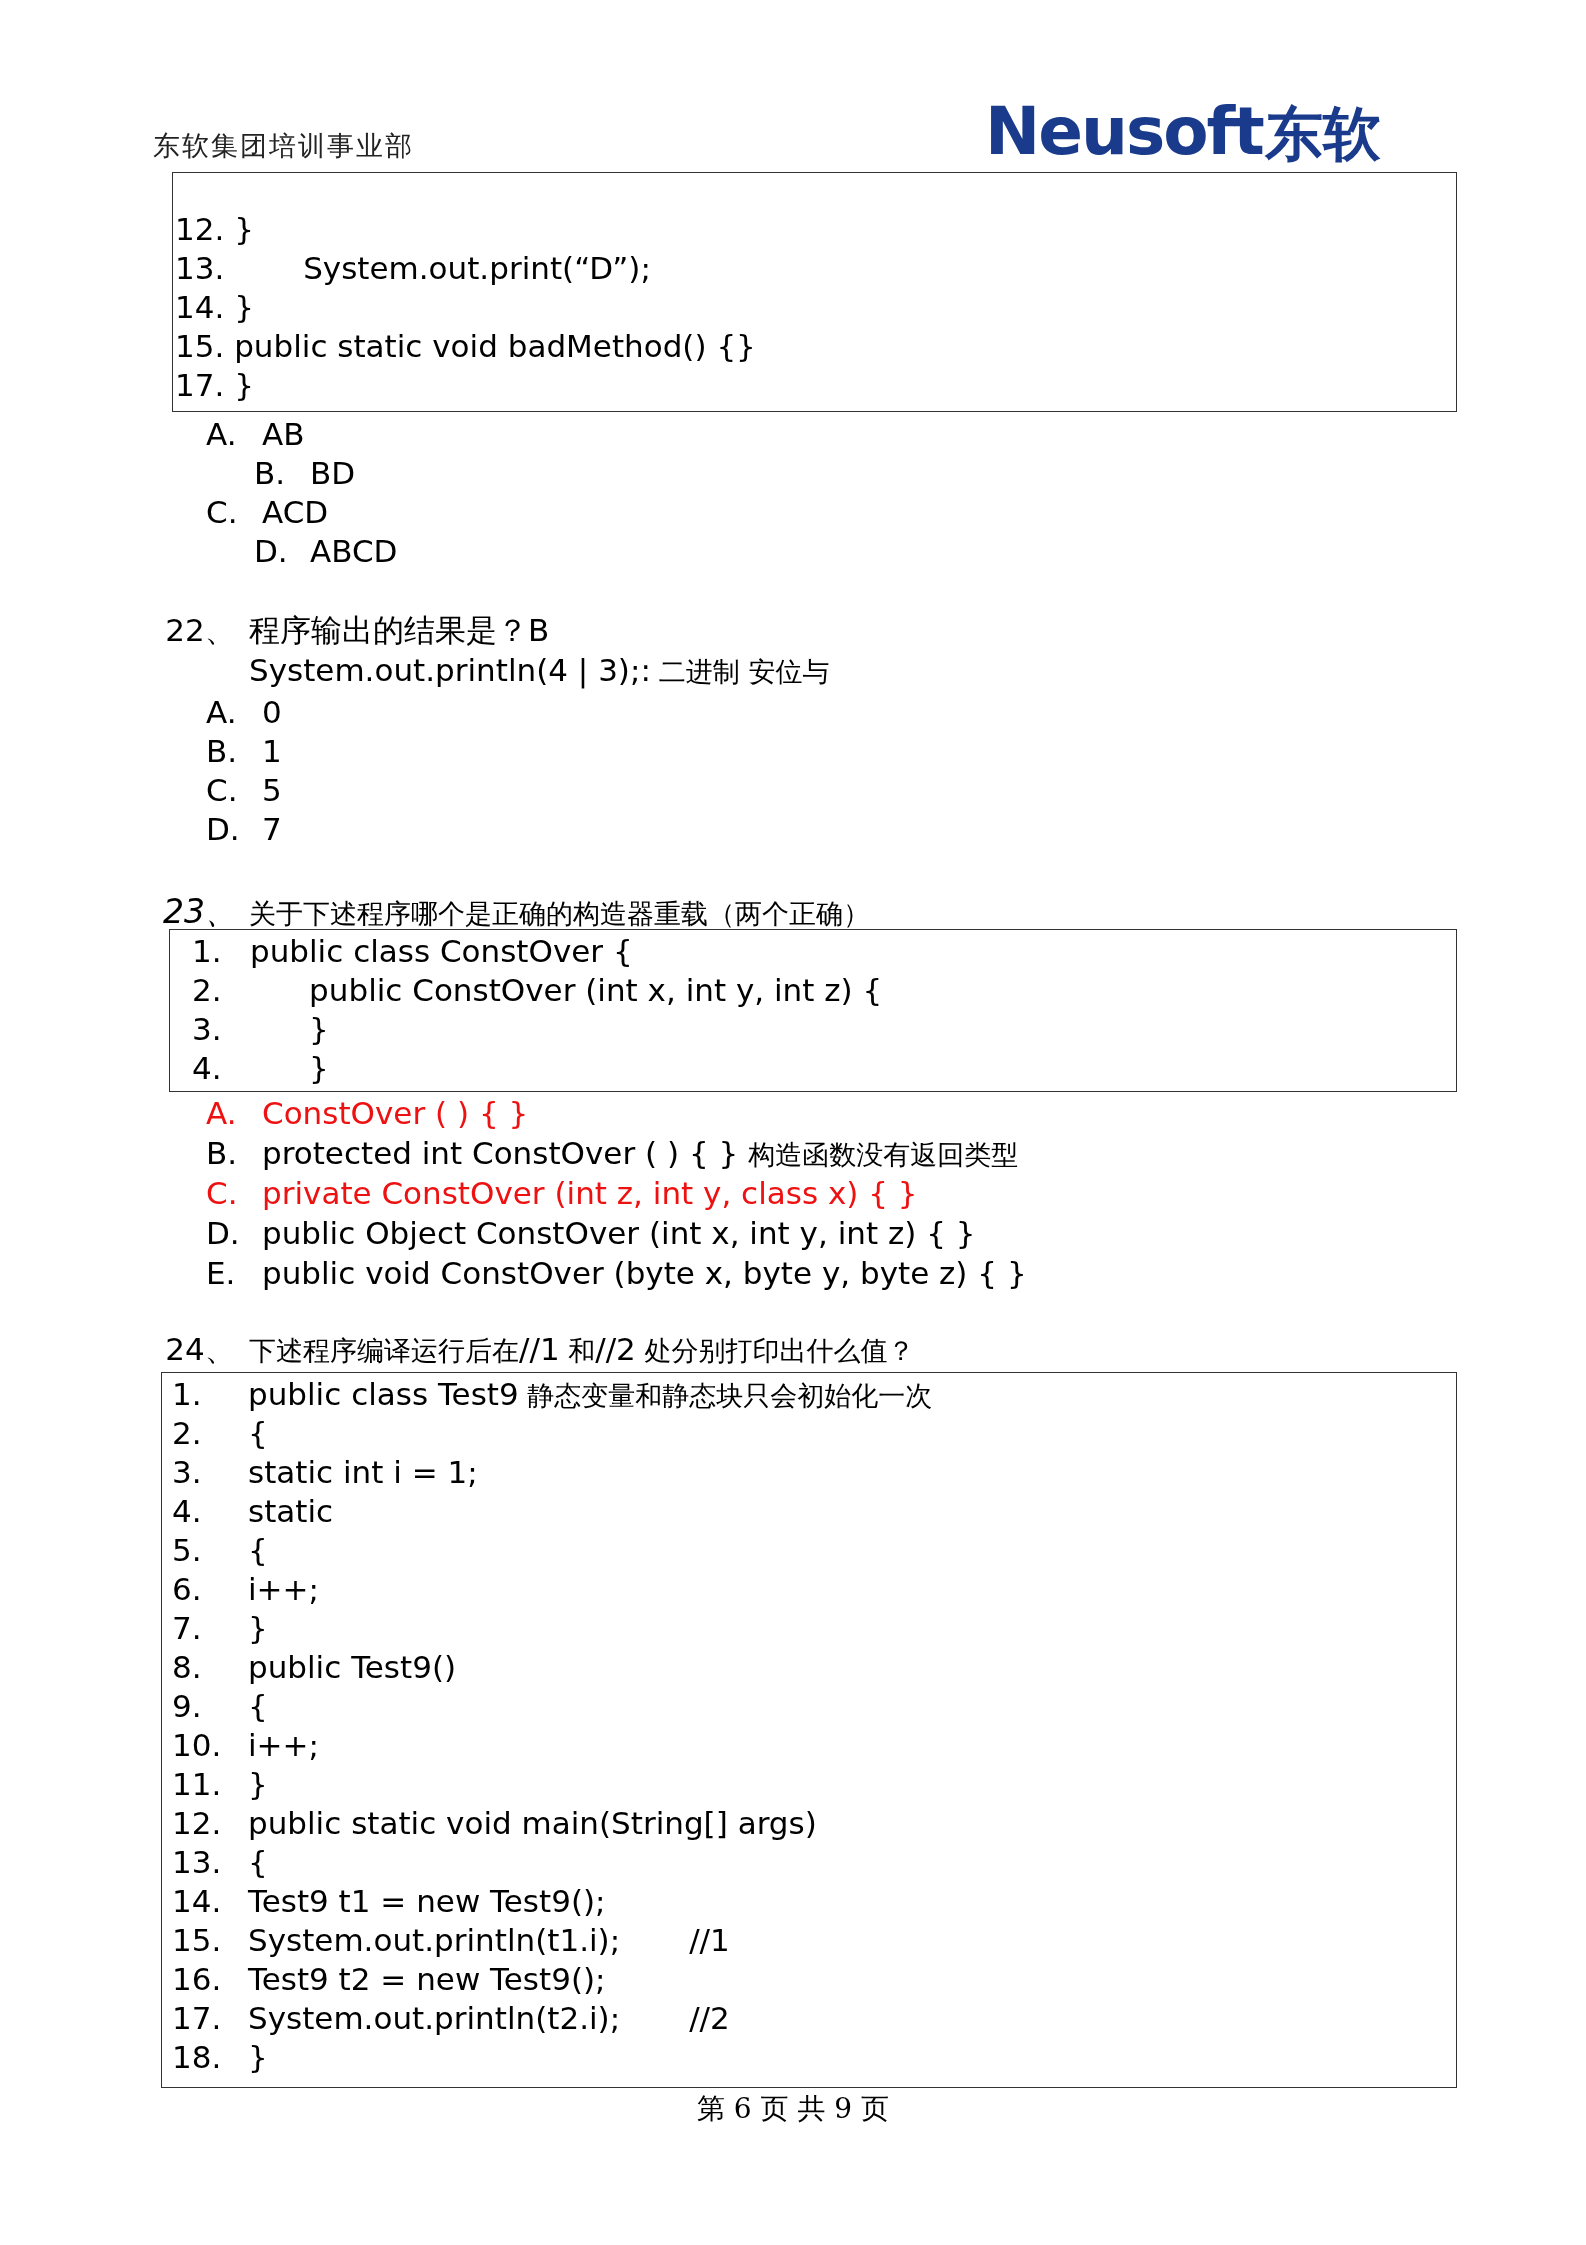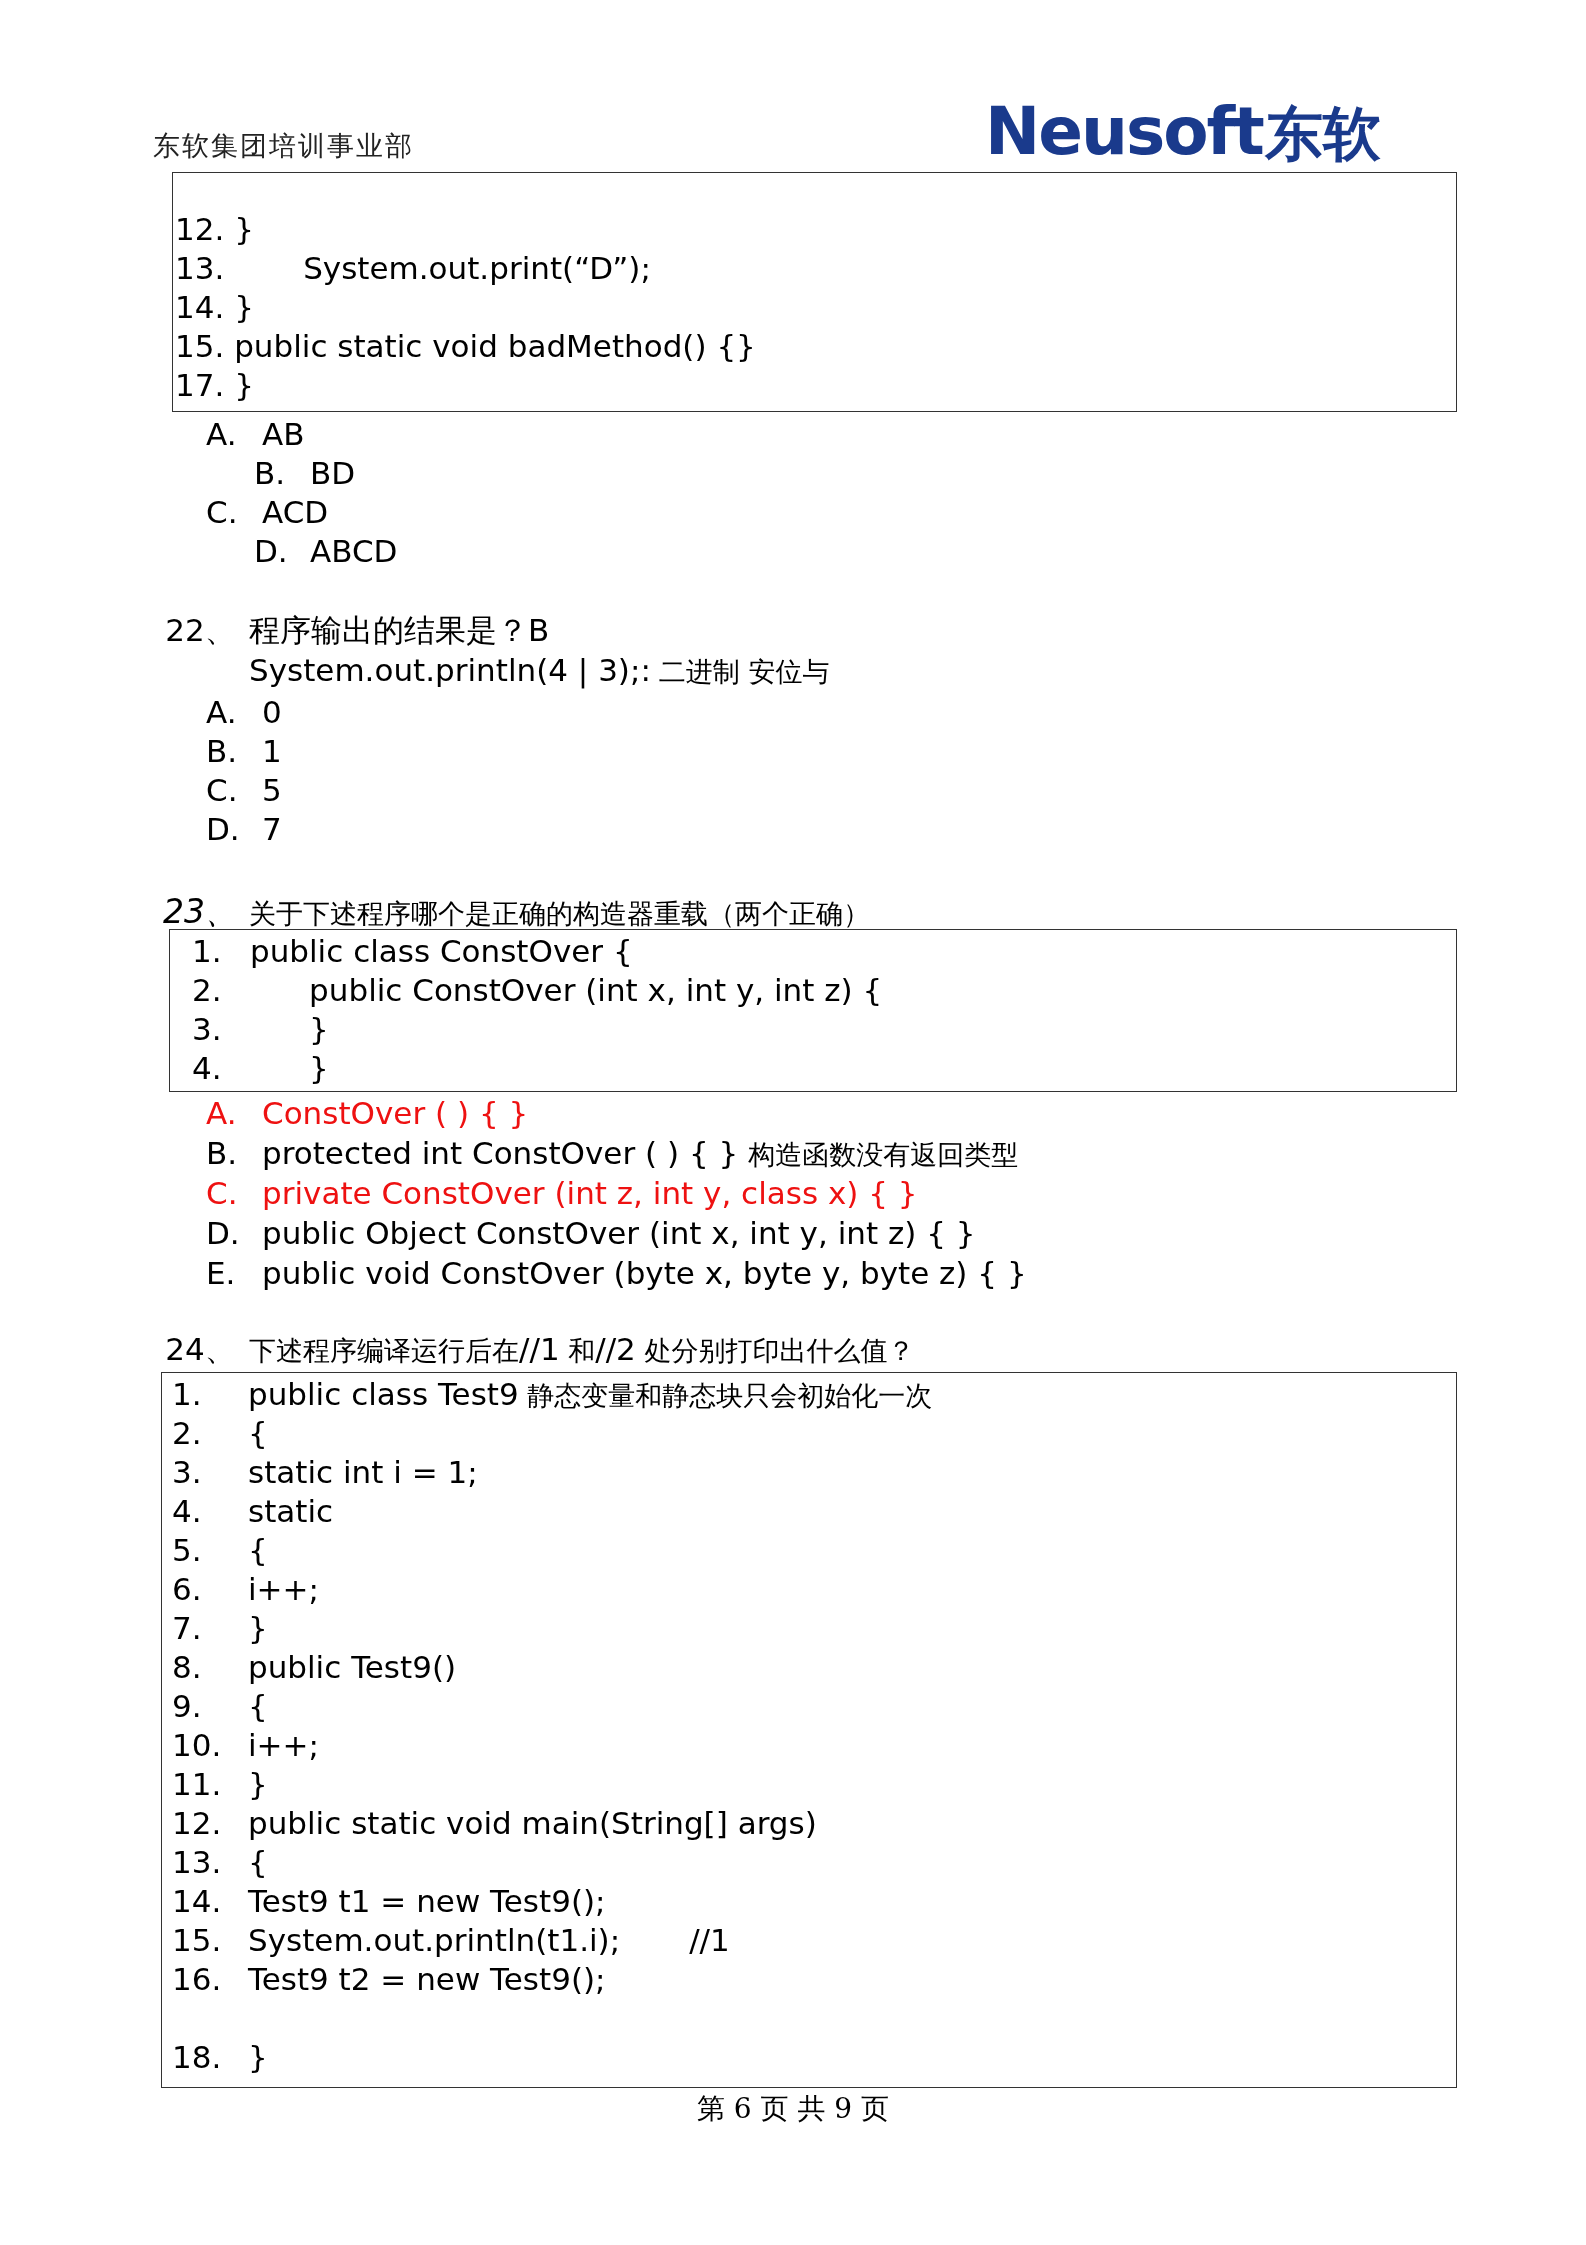--- a/index.html
+++ b/index.html
@@ -71,16 +71,17 @@
   <div class="line" style="left:10px; top:236px;"><span class="num" style="width:76px;">7.</span><span>}</span></div>
   <div class="line" style="left:10px; top:275px;"><span class="num" style="width:76px;">8.</span><span>public Test9()</span></div>
   <div class="line" style="left:10px; top:314px;"><span class="num" style="width:76px;">9.</span><span>{</span></div>
   <div class="line" style="left:10px; top:353px;"><span class="num" style="width:76px;">10.</span><span>i++;</span></div>
   <div class="line" style="left:10px; top:392px;"><span class="num" style="width:76px;">11.</span><span>}</span></div>
   <div class="line" style="left:10px; top:431px;"><span class="num" style="width:76px;">12.</span><span>public static void main(String[] args)</span></div>
   <div class="line" style="left:10px; top:470px;"><span class="num" style="width:76px;">13.</span><span>{</span></div>
   <div class="line" style="left:10px; top:509px;"><span class="num" style="width:76px;">14.</span><span>Test9 t1 = new Test9();</span></div>
   <div class="line" style="left:10px; top:548px;"><span class="num" style="width:76px;">15.</span><span>System.out.println(t1.i);       //1</span></div>
   <div class="line" style="left:10px; top:587px;"><span class="num" style="width:76px;">16.</span><span>Test9 t2 = new Test9();</span></div>
+  <div class="line" style="left:10px; top:626px;"><span class="num" style="width:76px;">17.</span><span>System.out.println(t2.i);       //2</span></div>
   <div class="line" style="left:10px; top:665px;"><span class="num" style="width:76px;">18.</span><span>}</span></div>
 </div>
 
 <div class="footer">第 6 页 共 9 页</div>
 
 </body></html>

